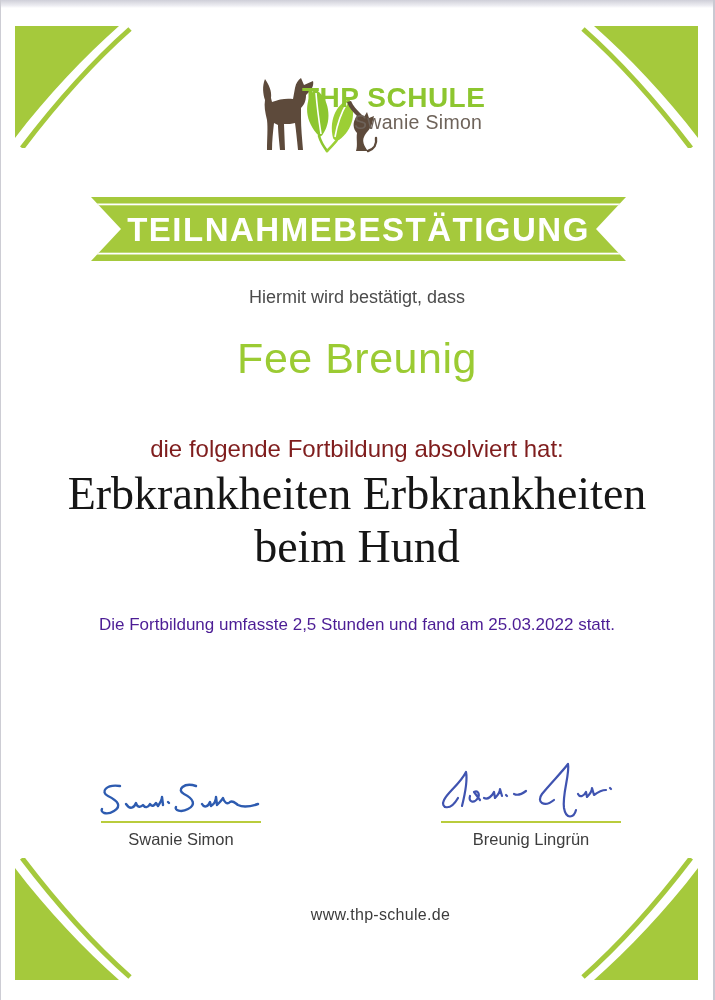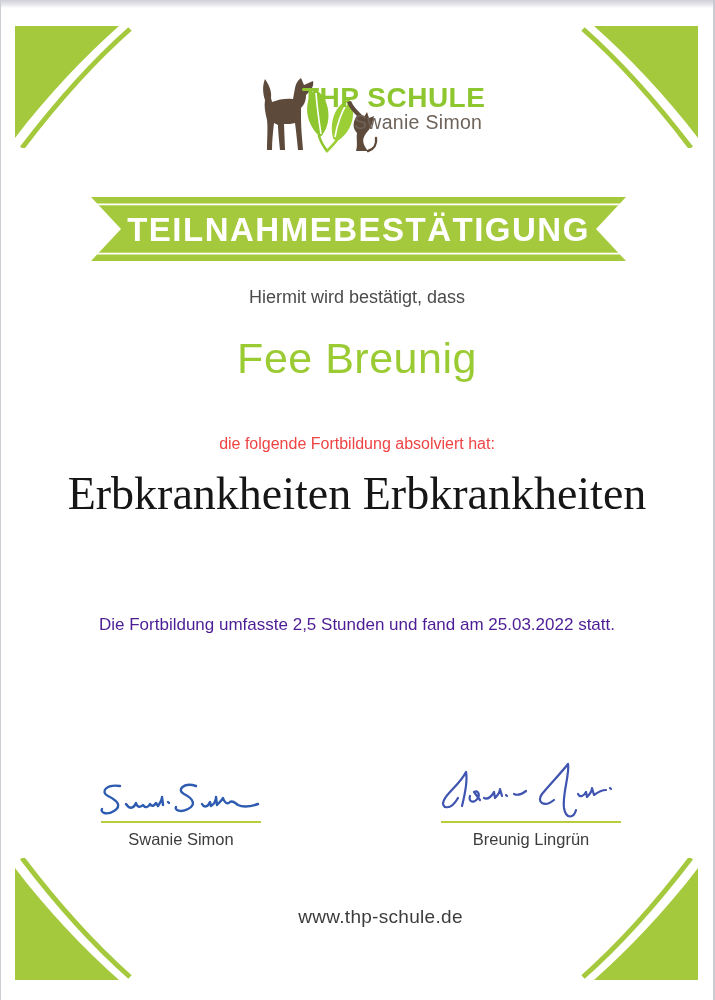--- a/index.html
+++ b/index.html
@@ -40,39 +40,39 @@
   .banner-text {
     position:absolute; top:0; left:0; width:100%; height:100%;
     display:flex; align-items:center; justify-content:center;
     color:#ffffff; font-size:33px; font-weight:bold; letter-spacing:1.5px;
     padding-top:2px;
   }
 
   .center-text { position:absolute; left:0; width:100%; text-align:center; }
   .intro    { top:287px; font-size:18px; color:#4b4b4b; }
   .name     { top:334px; font-size:43px; color:#9bcb33; letter-spacing:0.5px; }
-  .lead     { top:435px; font-size:16px; color:#ef4444; }
+  .lead     { top:435px; font-size:24px; color:#7f1d1d; }
   .course   { top:468px; font-size:46px; color:#161616;
               font-family:"Liberation Serif", serif; line-height:1.15; }
   .details  { top:615px; font-size:17px; color:#4c1d95; }
 
   
   .sig-block { position:absolute; top:740px; left:0; width:100%; height:170px; }
   .sig { position:absolute; text-align:center; }
   .sig.left  { left:100px; width:160px; }
   .sig.right { left:440px; width:180px; }
   .sig-hand { position:absolute; }
   .sig.left  .sig-hand { left:-5px; top:38px; }
   .sig.right .sig-hand { left:-5px; top:20px; }
   .sig-line { position:absolute; top:81px; left:0; width:100%; height:2px; background:#b9cc3c; }
   .sig-name { position:absolute; top:90px; width:100%; font-size:16.5px; color:#3d3d3d; }
 
   .footer {
     position:absolute; top:906px; left:0; width:100%;
-    text-align:center; font-size:19px; color:#3c3c3c; letter-spacing:0.3px;padding-left:47px;
+    text-align:center; font-size:16px; color:#3c3c3c; letter-spacing:0.3px;padding-left:47px;
   }
 </style>
 </head>
 <body>
 
 <div class="page">
   <div class="top-edge"></div>
 
   <svg class="corner tl" viewBox="0 0 140 140">
     <path d="M12,18 H116 C82,48 44,88 12,130 Z" fill="#a5c93c"></path>
@@ -125,20 +125,21 @@
       </g>
     </svg>
     <div class="banner-text">TEILNAHMEBESTÄTIGUNG</div>
   </div>
 
   <div class="center-text intro">Hiermit wird bestätigt, dass</div>
   <div class="center-text name">Fee Breunig</div>
   <div class="center-text lead">die folgende Fortbildung absolviert hat:</div>
   <div class="center-text course">
     <div>Erbkrankheiten Erbkrankheiten</div>
+    <div>beim Hund</div>
   </div>
   <div class="center-text details">Die Fortbildung umfasste 2,5 Stunden und fand am 25.03.2022 statt.</div>
 
   <div class="sig-block">
 
     <div class="sig left">
       <svg class="sig-hand" width="170" height="46" viewBox="0 0 170 46">
         <g fill="none" stroke="#2d5bb0" stroke-width="2.4" stroke-linecap="round" stroke-linejoin="round">
           <path d="M24,8 C10,6 4,14 12,18 C22,23 26,28 18,33 C10,38 4,34 6,31"></path>
           <path d="M30,26 C34,32 38,30 40,25 C41,29 44,30 47,27 C49,30 52,30 54,26 C56,29 58,28 60,25 L62,28 C64,25 66,22 66,19 L67,27"></path>

